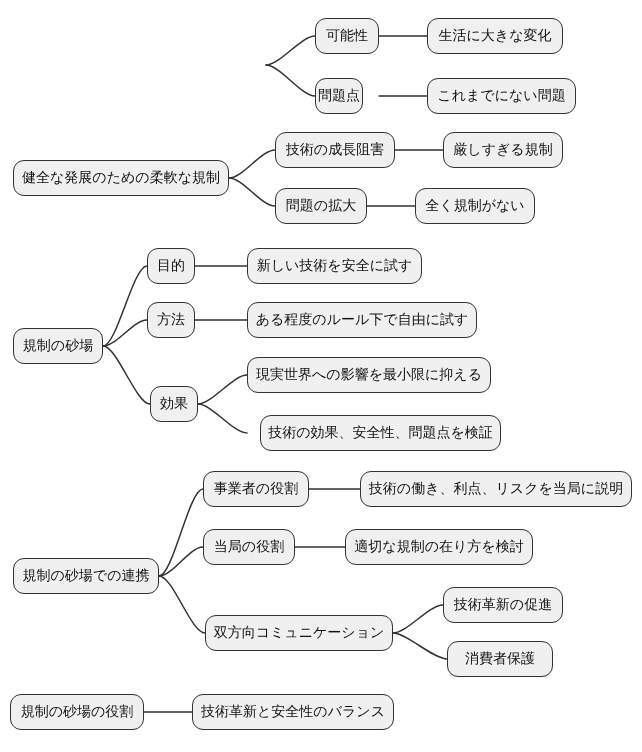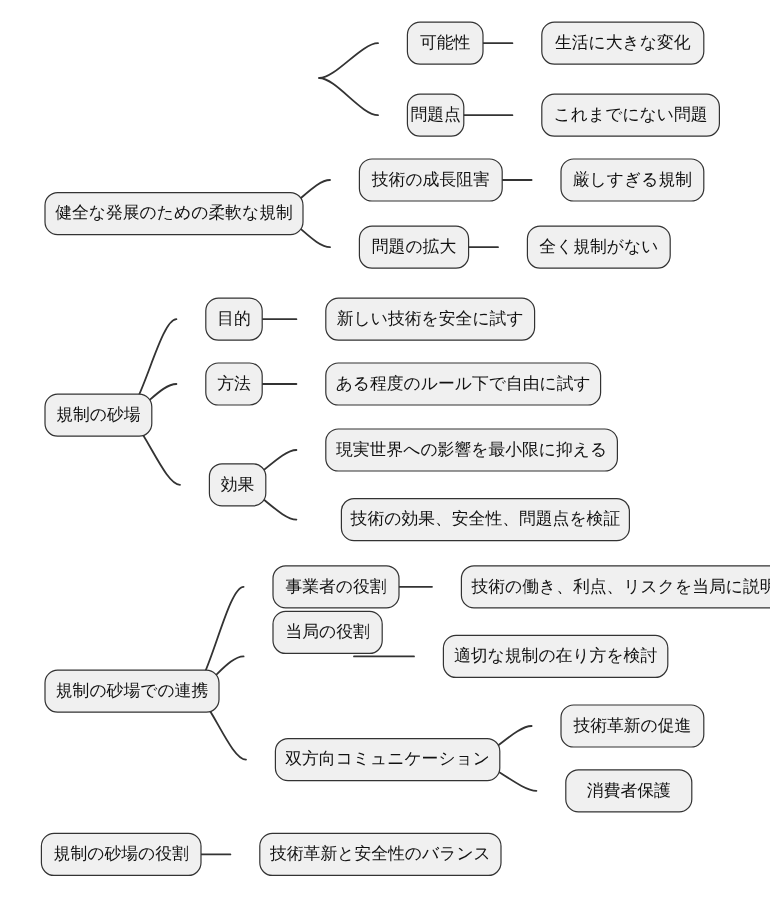--- a/index.html
+++ b/index.html
@@ -31,21 +31,20 @@
     border: 1.5px solid #333333;
     border-radius: 11px;
     display: flex;
     align-items: center;
     justify-content: center;
     font-size: 14px;
     color: #111111;
     white-space: nowrap;
     overflow: hidden;
     letter-spacing: 0;
-    margin-left: 24px;
   }
 </style>
 </head>
 <body>
 
 <div class="canvas">
 
   <svg class="edges" viewBox="0 0 642 752" xmlns="http://www.w3.org/2000/svg">
     <path d="M266,65 C280,65 301,36 315,36"></path>
     <path d="M266,65 C280,65 301,96 315,96"></path>
@@ -88,21 +87,21 @@
   <div class="node" style="left:247px;top:248px;width:175px">新しい技術を安全に試す</div>
   <div class="node" style="left:147px;top:302px;width:48px">方法</div>
   <div class="node" style="left:247px;top:302px;width:230px">ある程度のルール下で自由に試す</div>
   <div class="node" style="left:150px;top:386px;width:48px">効果</div>
   <div class="node" style="left:247px;top:357px;width:244px">現実世界への影響を最小限に抑える</div>
   <div class="node" style="left:260px;top:415px;width:241px">技術の効果、安全性、問題点を検証</div>
 
   <div class="node" style="left:13px;top:558px;width:146px">規制の砂場での連携</div>
   <div class="node" style="left:203px;top:471px;width:106px">事業者の役割</div>
   <div class="node" style="left:360px;top:471px;width:272px">技術の働き、利点、リスクを当局に説明</div>
-  <div class="node" style="left:203px;top:509px;width:92px">当局の役割</div>
+  <div class="node" style="left:203px;top:529px;width:92px">当局の役割</div>
   <div class="node" style="left:345px;top:529px;width:188px">適切な規制の在り方を検討</div>
   <div class="node" style="left:205px;top:615px;width:188px">双方向コミュニケーション</div>
   <div class="node" style="left:443px;top:587px;width:120px">技術革新の促進</div>
   <div class="node" style="left:447px;top:641px;width:106px">消費者保護</div>
 
   <div class="node" style="left:10px;top:694px;width:134px">規制の砂場の役割</div>
   <div class="node" style="left:192px;top:694px;width:202px">技術革新と安全性のバランス</div>
 
 </div>
 

